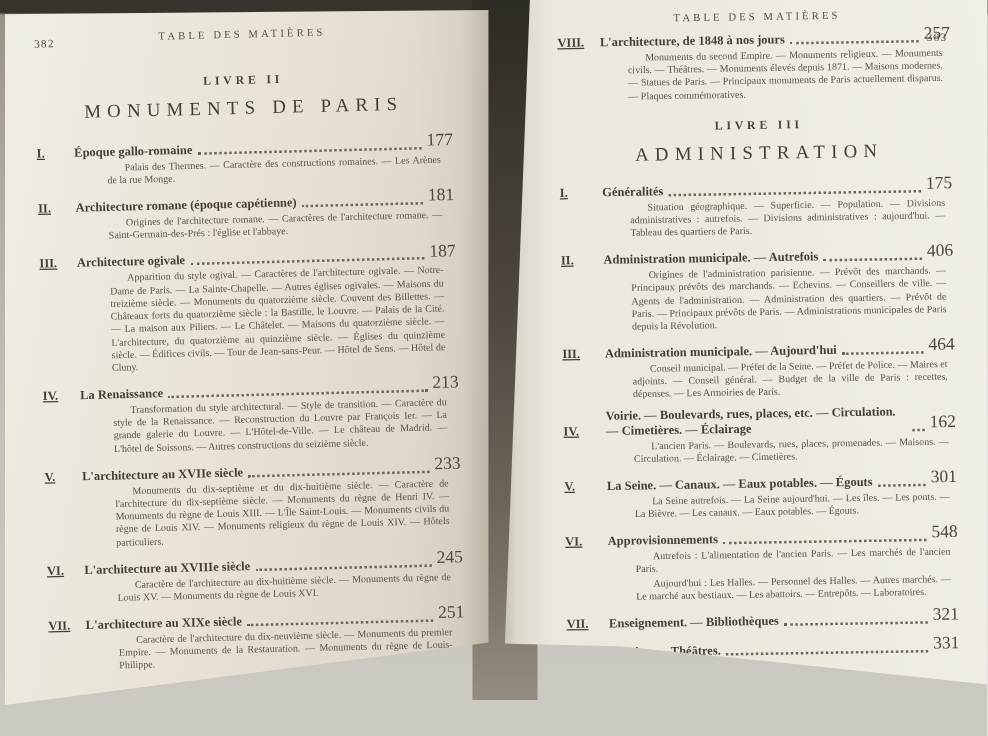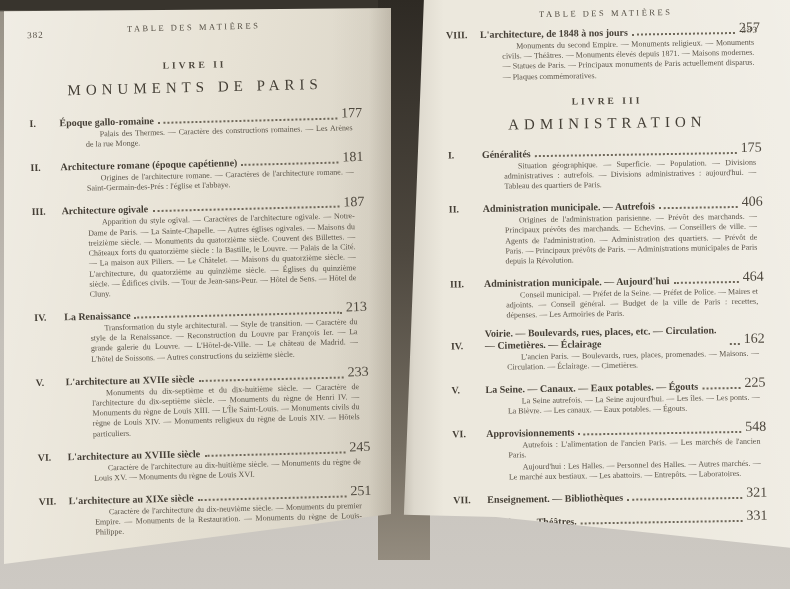--- a/index.html
+++ b/index.html
@@ -41,21 +41,21 @@
   .folio.left{left:0;top:4px;}
   .folio.right{right:2px;top:19px;}
   .part-block{text-align:center;}
   .page-left .part-block{margin:28px 0 13px;}
   .page-right .part-block{margin:15px 0 10px;}
   .part-kicker{font-size:9.5px;letter-spacing:3px;color:#4c463c;font-weight:700;}
   .part-title{font-size:15px;letter-spacing:5px;color:#443f36;margin-top:9px;font-weight:400;}
   .toc{display:block;}
   .entry{margin-bottom:6px;}
   .entry-head{display:flex;align-items:flex-end;font-size:10px;font-weight:700;color:var(--ink);line-height:1.2;}
-  .numeral{flex:0 0 30px;font-weight:700;}
+  .numeral{flex:0 0 30px;font-weight:700;text-decoration:underline;}
   .page-right .numeral{flex:0 0 34px;margin-left:-6px;}
   .etitle{flex:0 1 auto;max-width:258px;}
   .leader{flex:1 1 12px;min-width:10px;border-bottom:2px dotted #6e6759;margin:0 4px 3px 4px;height:1px;}
   .epage{flex:0 0 auto;font-weight:400;font-size:14px;color:#4e483e;}
   .summary{font-size:8px;line-height:1.28;color:var(--ink_soft);text-align:justify;
            margin:1px 10px 0 56px;text-indent:14px;}
   .page-right .summary{margin-left:50px;margin-right:6px;}
   .carry{margin-top:2px;}
 </style>
 </head>
@@ -211,21 +211,21 @@
           <span class="epage">162</span>
         </div>
         <p class="summary">L'ancien Paris. — Boulevards, rues, places, promenades. — Maisons. — Circulation. — Éclairage. — Cimetières.</p>
       </div>
 
       <div class="entry">
         <div class="entry-head">
           <span class="numeral">V.</span>
           <span class="etitle">La Seine. — Canaux. — Eaux potables. — Égouts</span>
           <span class="leader"></span>
-          <span class="epage">225</span>
+          <span class="epage">301</span>
         </div>
         <p class="summary">La Seine autrefois. — La Seine aujourd'hui. — Les îles. — Les ponts. — La Bièvre. — Les canaux. — Eaux potables. — Égouts.</p>
       </div>
 
       <div class="entry">
         <div class="entry-head">
           <span class="numeral">VI.</span>
           <span class="etitle">Approvisionnements</span>
           <span class="leader"></span>
           <span class="epage">548</span>

